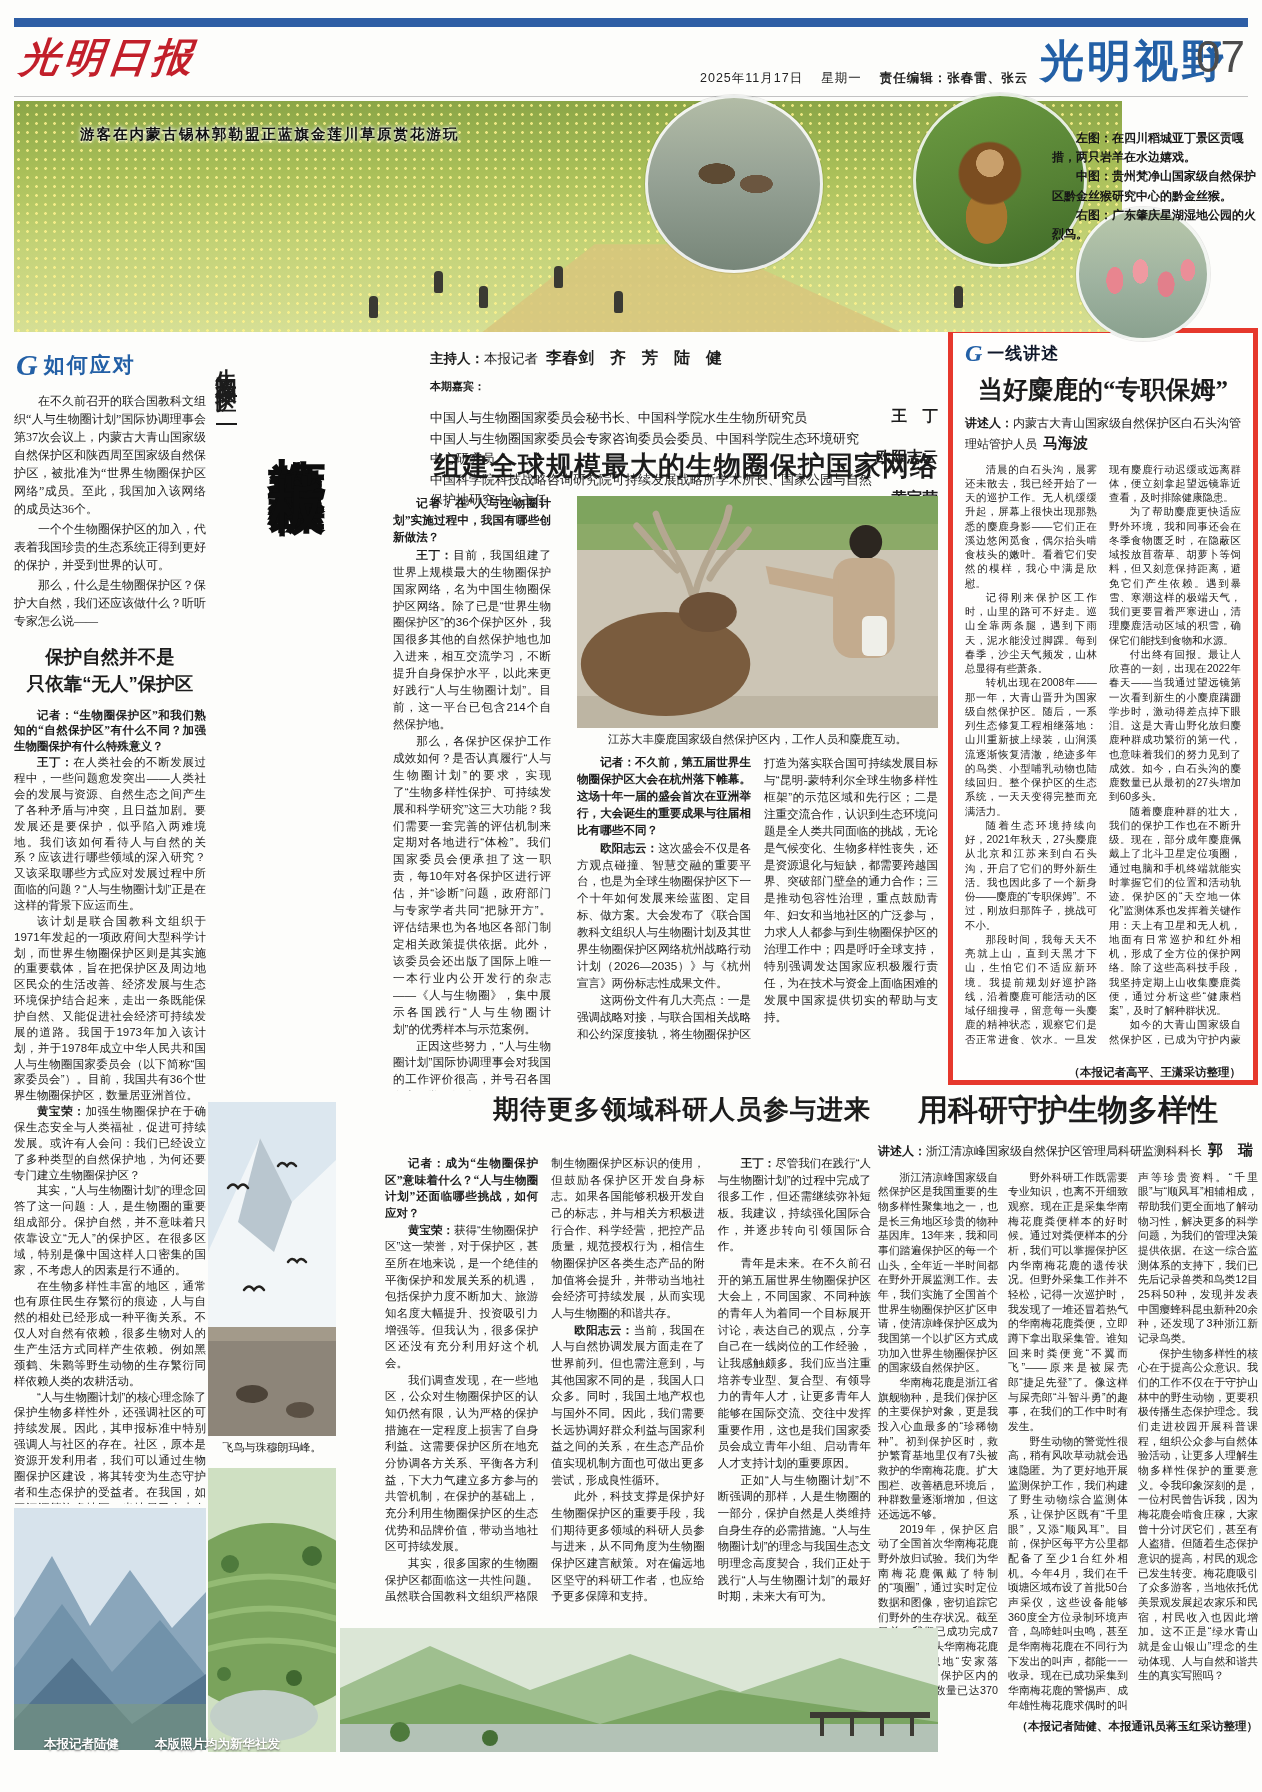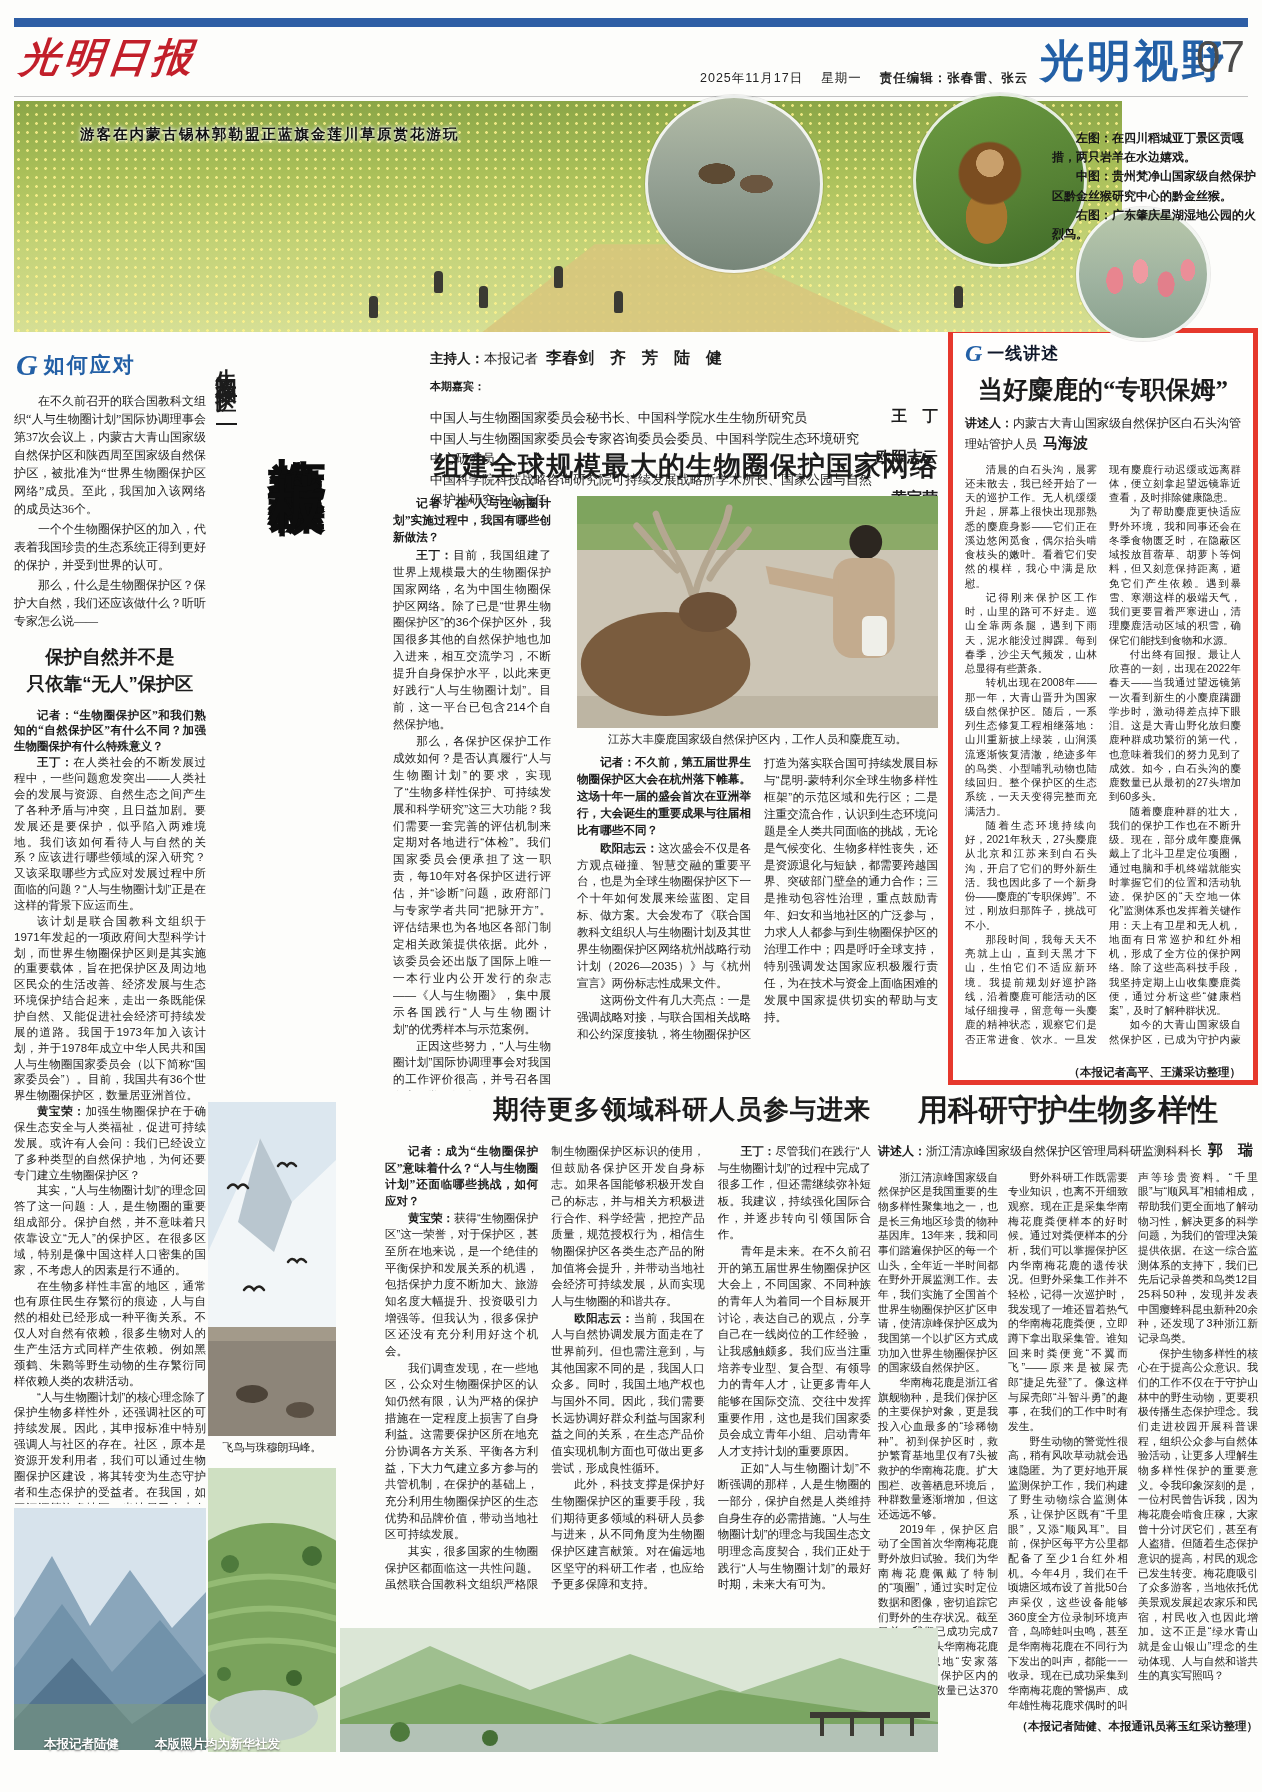--- a/index.html
+++ b/index.html
@@ -81,21 +81,21 @@
   .art-title{margin:0;text-align:right;font-family:Liberation Sans, sans-serif;font-weight:900;
      font-size:27px;letter-spacing:1px;}
   .an-body{display:grid;grid-template-columns:158px 1fr;gap:26px;margin-top:12px;}
   .an-col1{height:595px;overflow:hidden;}
   .an-col1 .para,.an-cols2 .para{font-size:11.6px;line-height:1.46;}
   .deer-photo{position:relative;width:100%;height:232px;overflow:hidden;background:#ccc5b5;}
   .photo-cap{font-family:"Liberation Serif",serif;font-size:11.5px;text-align:center;margin:4px 0 8px;}
   .an-cols2{column-count:2;column-gap:13px;height:330px;overflow:hidden;}
   
   #article-young{position:absolute;left:385px;top:1092px;width:486px;}
-  .ay-cols{column-count:3;column-gap:13px;height:468px;overflow:hidden;margin-top:16px;}
+  .ay-cols{column-count:3;column-gap:13px;height:468px;overflow:hidden;margin-top:28px;}
   .ay-cols .para{font-size:11.5px;line-height:1.45;}
   
   #frontline{position:absolute;left:948px;top:328px;width:310px;height:757px;box-sizing:border-box;
      border:5px solid #e6382c;background:#fffefd;padding:8px 12px;z-index:2;}
   .fl-header{display:flex;align-items:center;gap:5px;}
   .fl-title{margin:8px 0 8px;text-align:center;font-family:"Liberation Serif",serif;
      font-weight:900;font-size:25px;}
   .fl-sec{font-size:17px;font-weight:900;color:#0f172a;letter-spacing:1px;}
   .byline{font-size:12px;margin-bottom:8px;line-height:1.5;}
   .byline .lbl{font-weight:bold;}

